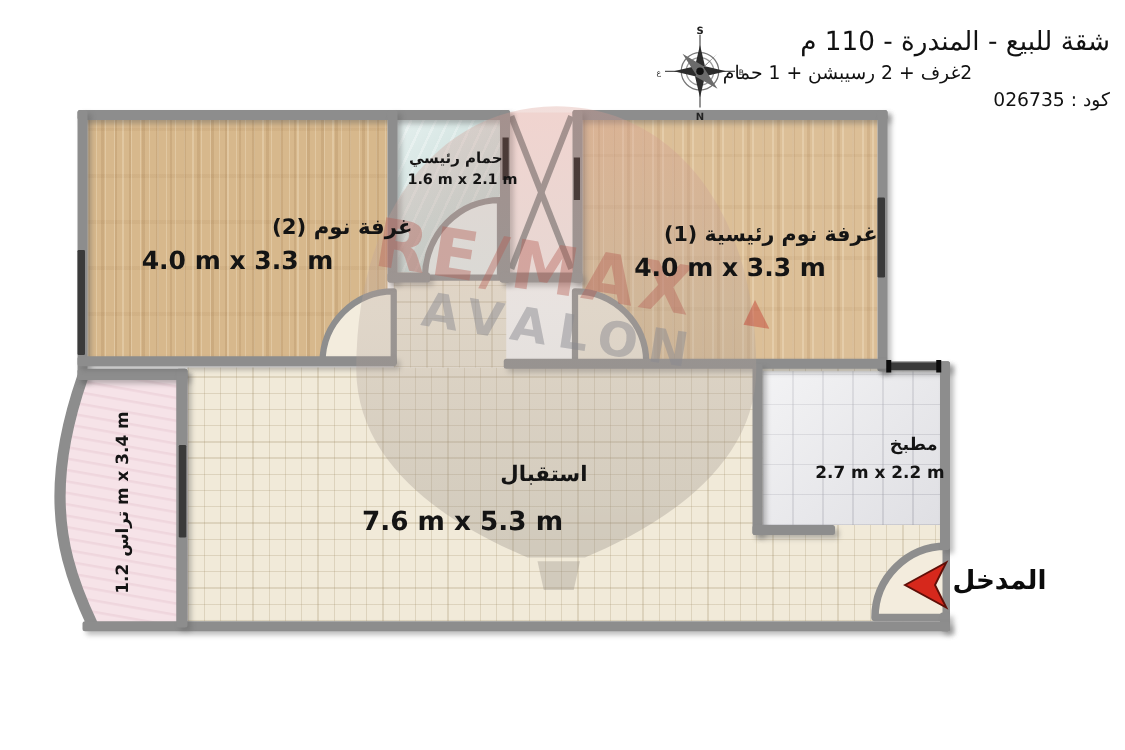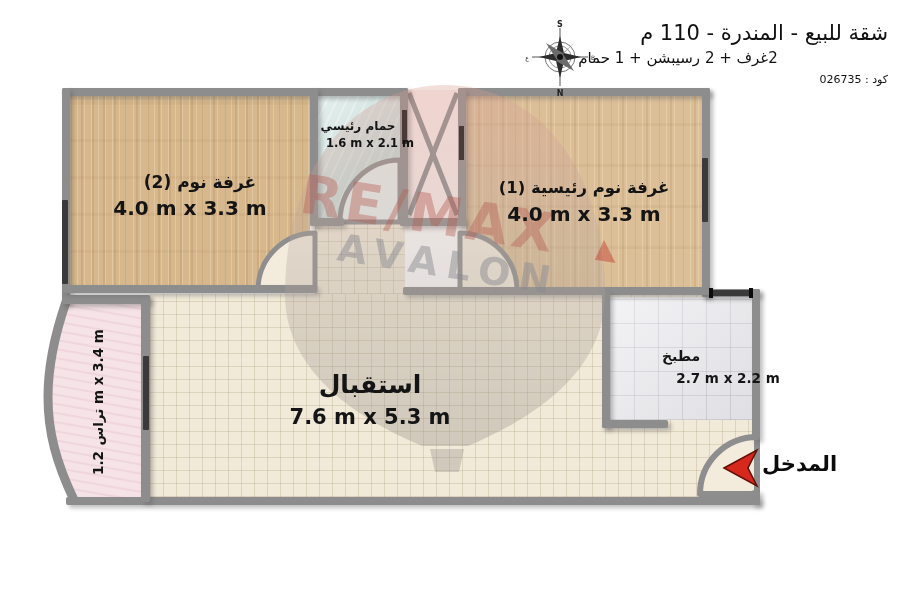--- a/index.html
+++ b/index.html
@@ -2,21 +2,21 @@
 <html><head>
 <meta charset="utf-8">
 <style>
   html,body{margin:0;padding:0;background:#fff;}
   .canvas{position:relative;width:900px;height:600px;background:#fff;overflow:hidden;
           font-family:"DejaVu Sans",sans-serif;}
   
   .hdr{position:absolute;top:20px;right:12px;width:420px;text-align:right;direction:rtl;color:#111;}
   .hdr .title{font-size:21px;font-weight:normal;line-height:27px;}
   .hdr .sub{font-size:15px;line-height:22px;text-align:center;}
-  .hdr .code{font-size:11px;line-height:22px;}
+  .hdr .code{font-size:15px;line-height:22px;}
   
   .floor{position:absolute;z-index:1;}
   .wood{background-color:#d7b88c;
     background-image:
       repeating-linear-gradient(90deg, rgba(120,75,30,0.12) 0 2px, transparent 2px 11px),
       repeating-linear-gradient(90deg, rgba(255,246,226,0.25) 0 1px, transparent 1px 7px),
       repeating-linear-gradient(0deg, rgba(120,75,30,0.06) 0 3px, transparent 3px 37px);}
   .wood2{background-color:#dcbf97;
     background-image:
       repeating-linear-gradient(90deg, rgba(130,80,35,0.11) 0 2px, transparent 2px 12px),
@@ -36,21 +36,21 @@
       repeating-linear-gradient(115deg, rgba(255,255,255,0.35) 0 2px, transparent 2px 9px);}
   .shaft{background-color:#fcefed;}
   
   .wall{position:absolute;background:#8d8d8d;z-index:3;border-radius:2px;
         box-shadow:3px 3px 4px rgba(95,95,95,0.40);}
   .win{position:absolute;background:#3a3a3a;z-index:4;border-radius:1px;}
   .wintick{position:absolute;background:#0c0c0c;z-index:4;}
   .svgmid{position:absolute;left:0;top:0;z-index:2;}
   .svgtop{position:absolute;left:0;top:0;z-index:5;pointer-events:none;}
   
-  .lbl{position:absolute;z-index:6;color:#141414;font-weight:bold;text-align:center;direction:rtl;}
+  .lbl{position:absolute;z-index:6;color:#141414;font-weight:bold;direction:rtl;}
   .dims{position:absolute;z-index:6;color:#141414;font-weight:bold;text-align:center;direction:ltr;}
   .terr{position:absolute;z-index:6;left:25px;top:382px;width:165px;height:40px;
         transform:rotate(-90deg);text-align:center;color:#141414;font-weight:bold;}
   .terr .t1{font-size:13.5px;direction:rtl;}
   .terr .t2{font-size:13.5px;direction:ltr;}
   .entr{position:absolute;z-index:7;left:762px;top:452px;width:130px;text-align:left;
         font-size:21px;font-weight:bold;color:#0b0b0b;direction:rtl;}
   .compass{position:absolute;left:522px;top:20px;z-index:6;}
 </style>
 </head>
@@ -154,25 +154,25 @@
 
   <div class="lbl" style="left:70px;top:172px;width:260px;font-size:17px;">غرفة نوم (2)</div>
   <div class="dims" style="left:70px;top:196px;width:240px;font-size:20px;">4.0 m x 3.3 m</div>
 
   <div class="lbl" style="left:466px;top:178px;width:236px;font-size:16.5px;">غرفة نوم رئيسية (1)</div>
   <div class="dims" style="left:466px;top:202px;width:236px;font-size:20px;">4.0 m x 3.3 m</div>
 
   <div class="lbl" style="left:314px;top:119px;width:88px;font-size:12px;">حمام رئيسي</div>
   <div class="dims" style="left:308px;top:136px;width:100px;font-size:11.5px;margin-left:12px;">1.6 m x 2.1 m</div>
 
-  <div class="lbl" style="left:270px;top:370px;width:200px;font-size:25px;">استقبال</div>
+  <div class="lbl" style="left:270px;top:370px;width:200px;font-size:17px;">استقبال</div>
   <div class="dims" style="left:270px;top:405px;width:200px;font-size:21px;">7.6 m x 5.3 m</div>
 
   <div class="lbl" style="left:612px;top:348px;width:138px;font-size:14px;">مطبخ</div>
-  <div class="dims" style="left:620px;top:370px;width:138px;font-size:13.5px;padding-left:39px;">2.7 m x 2.2 m</div>
+  <div class="dims" style="left:596px;top:370px;width:138px;font-size:13.5px;padding-left:39px;">2.7 m x 2.2 m</div>
 
   <div class="terr">
     <span class="t1">تراس</span>
     <span class="t2">1.2 m x 3.4 m</span>
   </div>
 
   <div class="entr">المدخل</div>
 
 </div>
 

